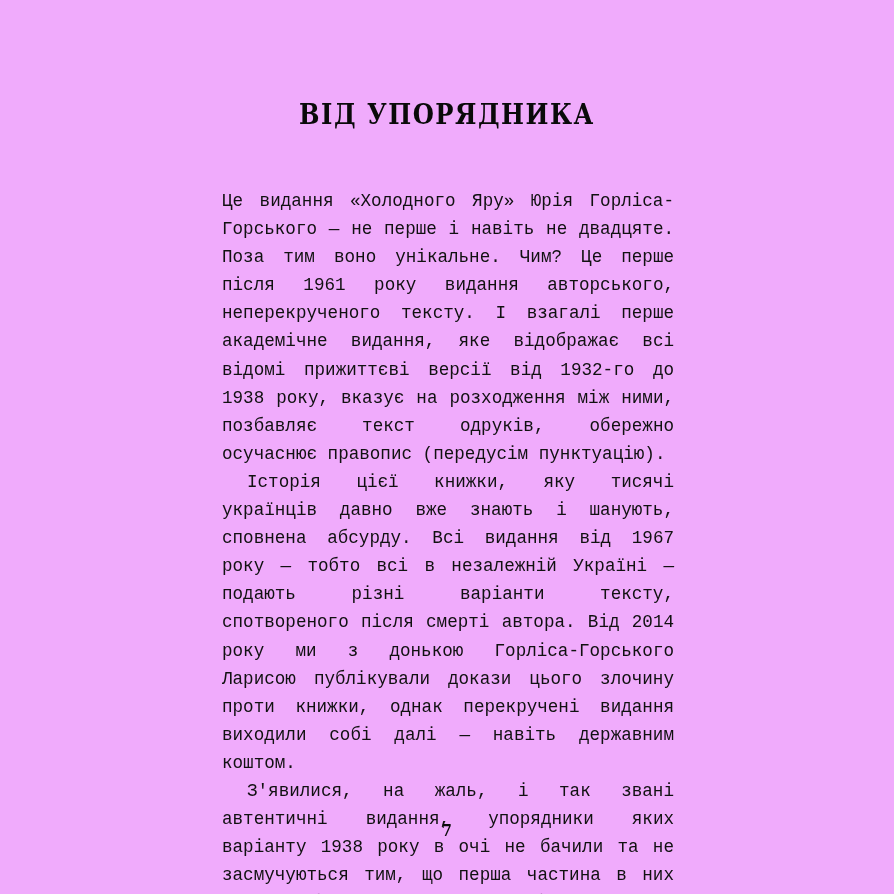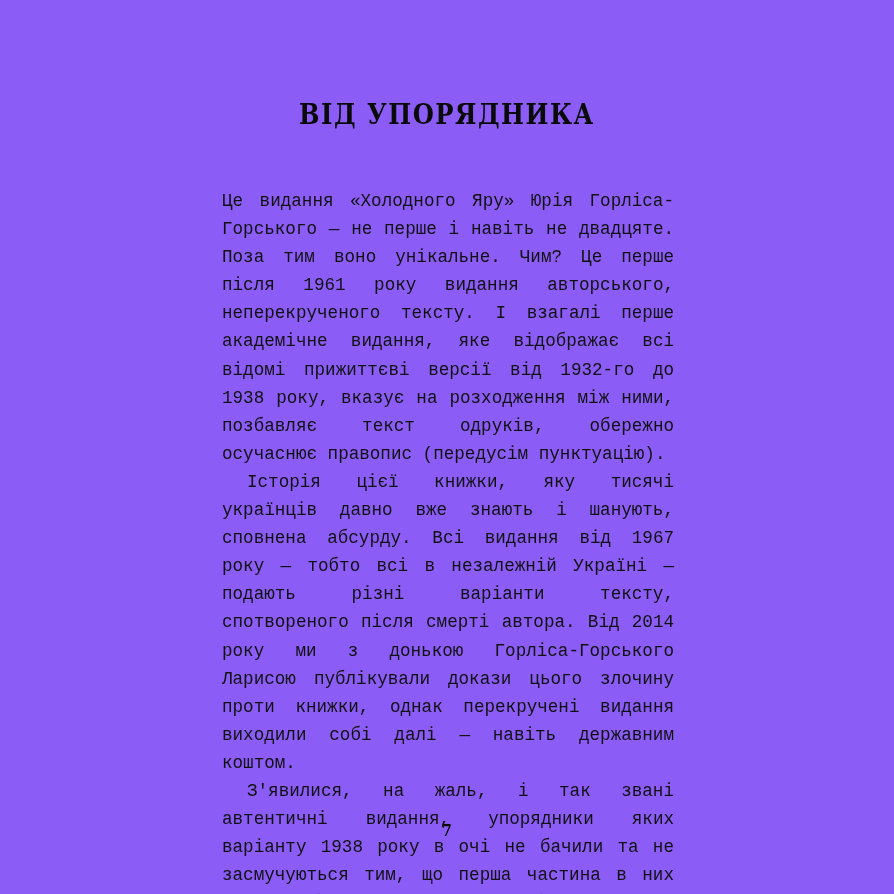--- a/index.html
+++ b/index.html
@@ -7,21 +7,21 @@
     margin: 0;
     padding: 0;
     background: #ffffff;
   }
 
   .page {
     position: relative;
     width: 894px;
     height: 894px;
     margin: 0 auto;
-    background: #8b5cf6;
+    background: #f0abfc;
     overflow: hidden;
     box-sizing: border-box;
   }
 
   
   .chapter-title {
     position: absolute;
     top: 78px;
     left: 0;
     width: 894px;

